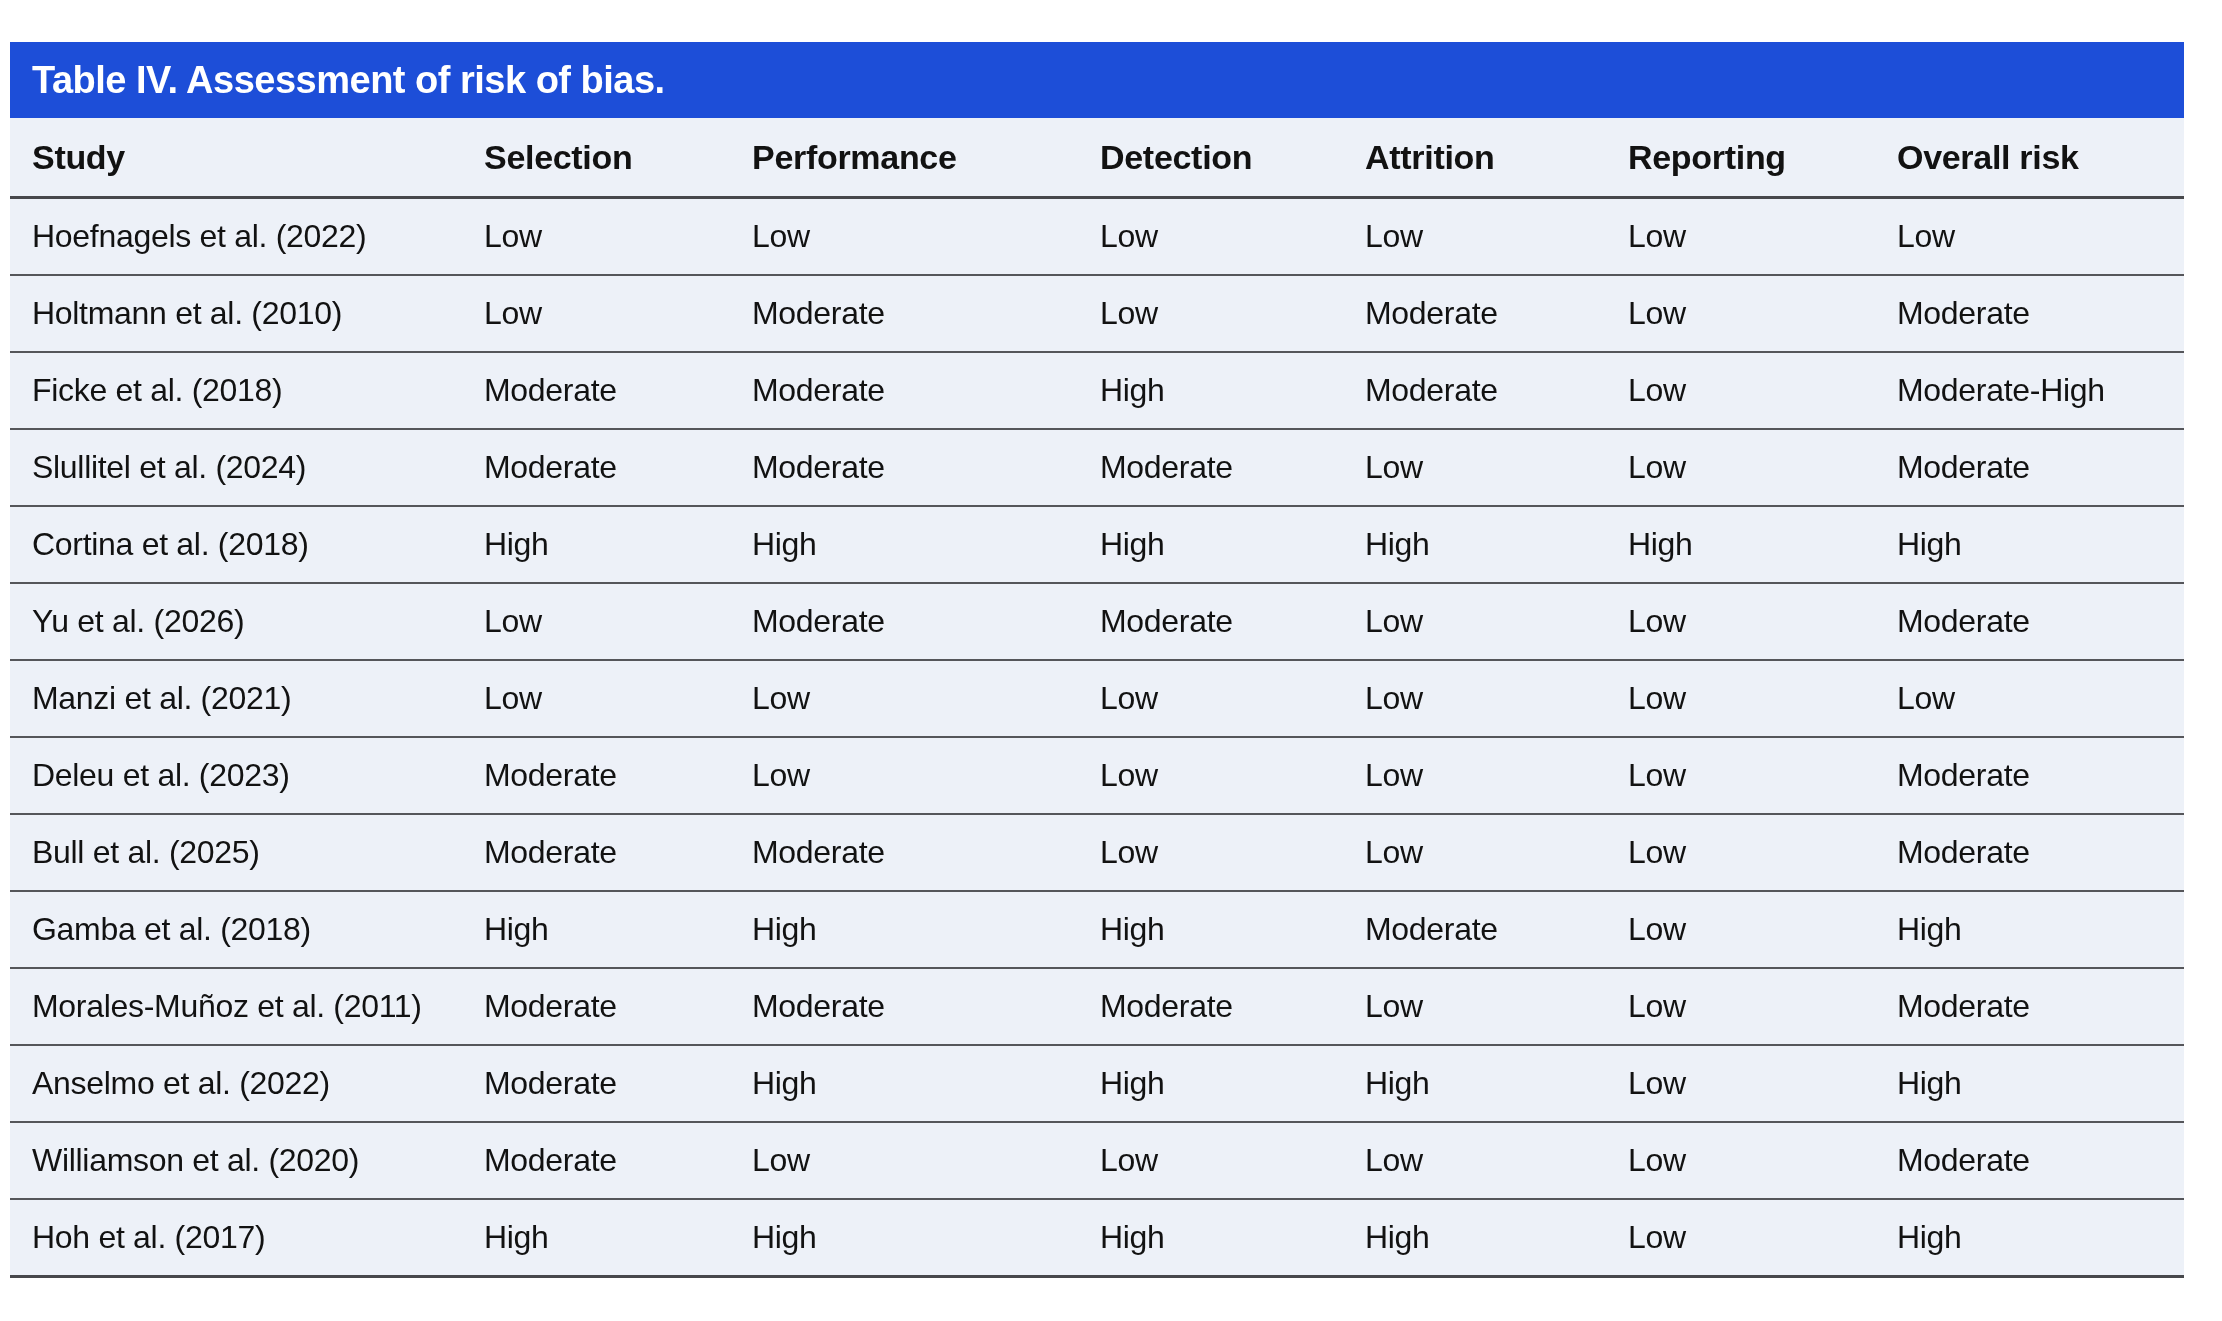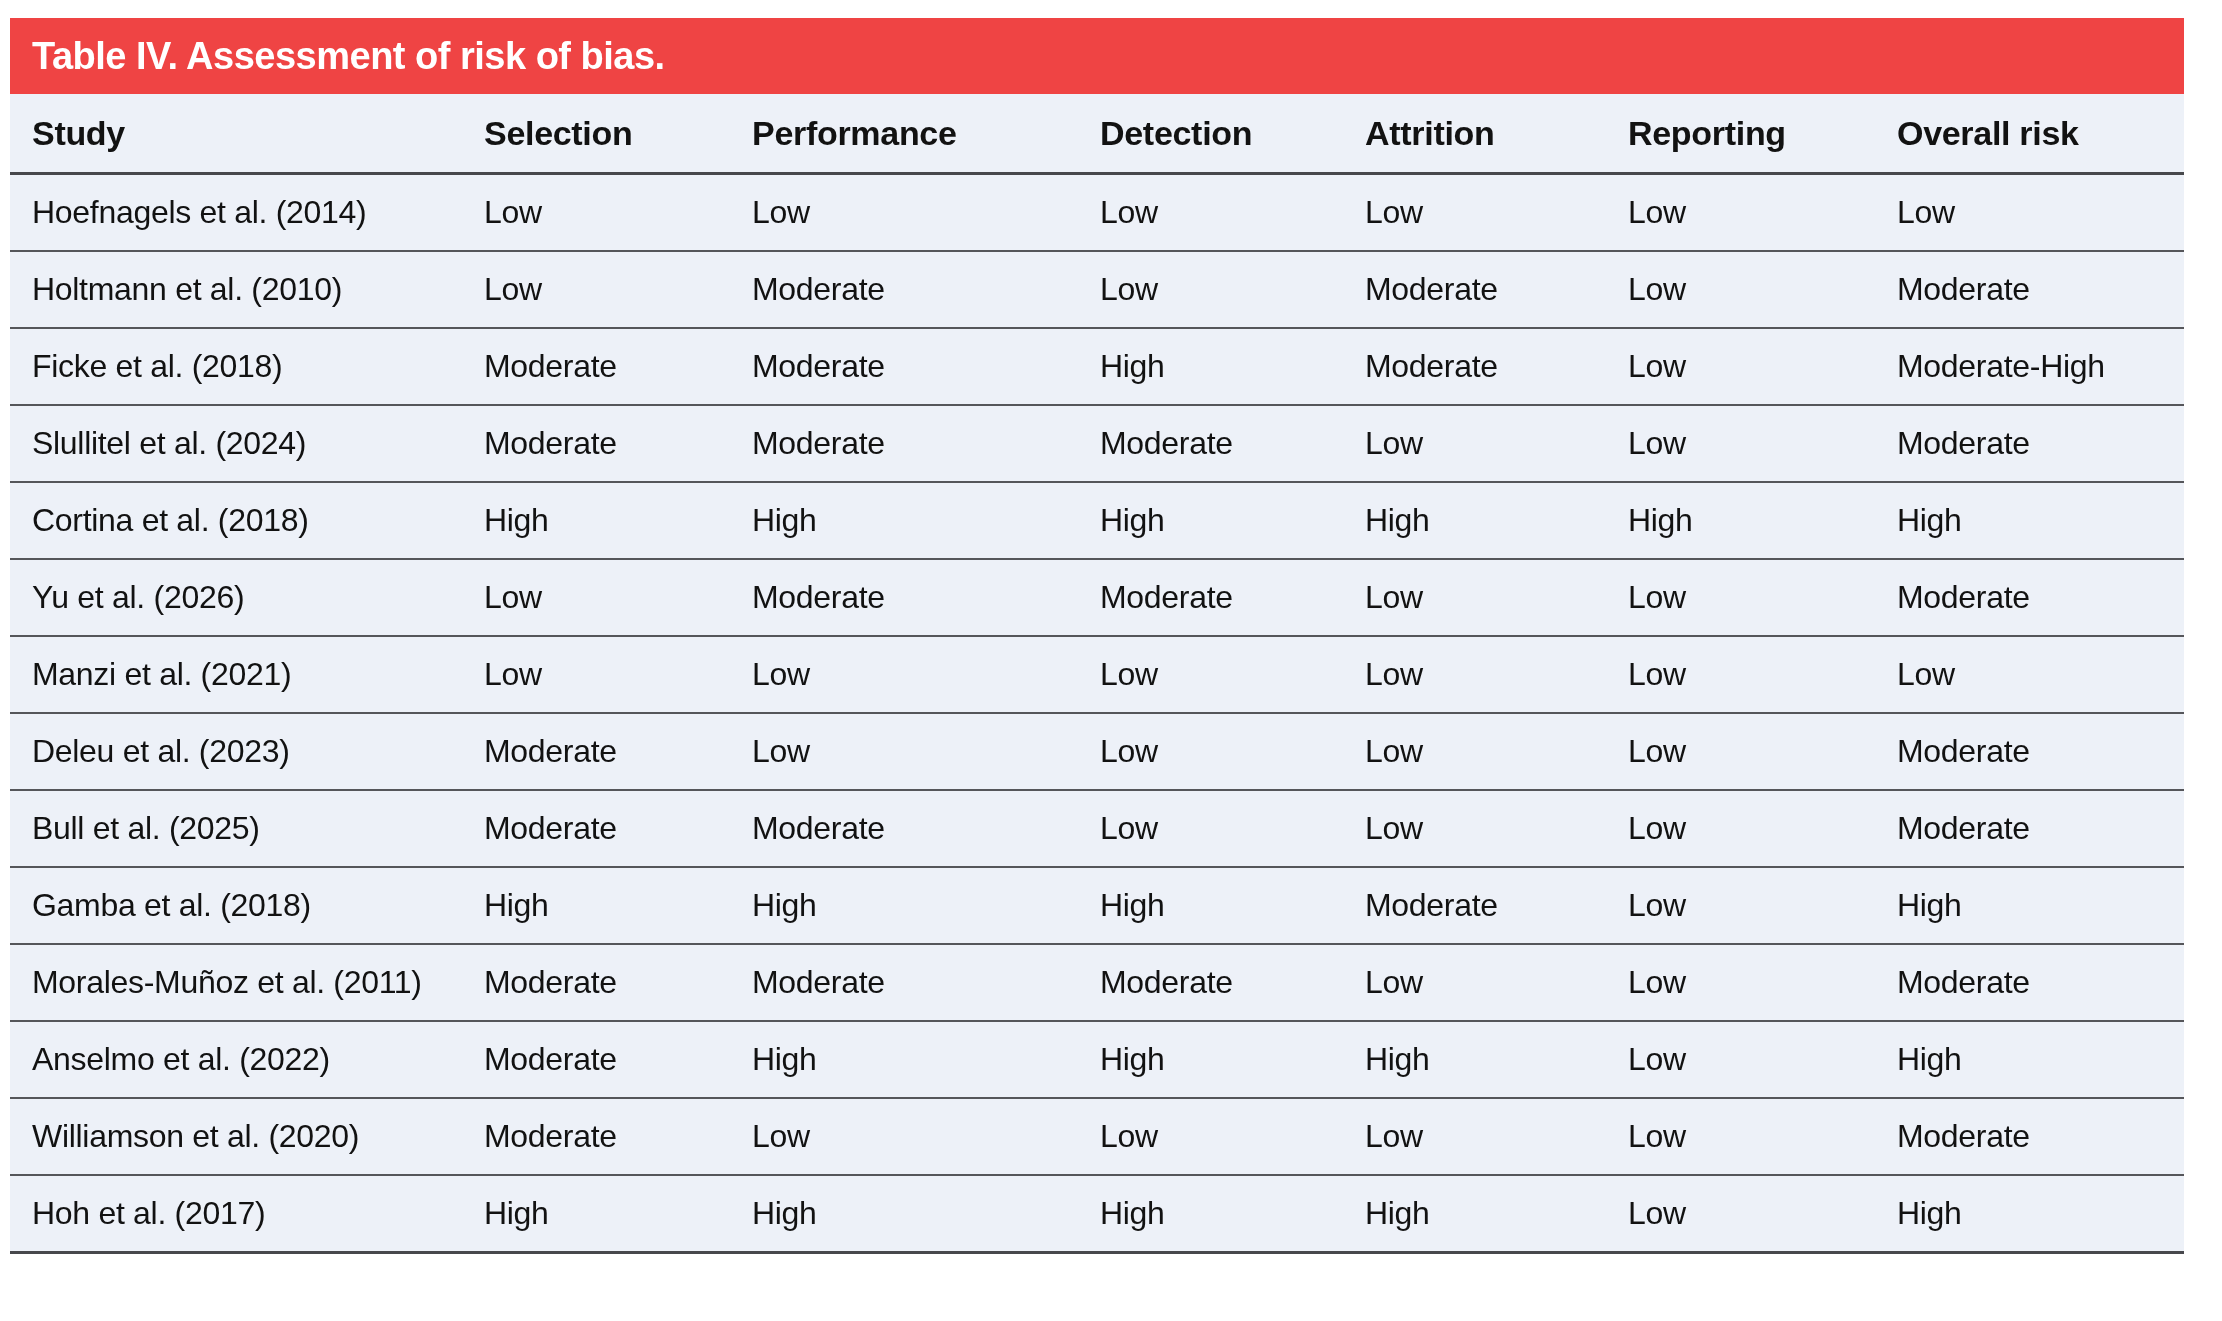--- a/index.html
+++ b/index.html
@@ -72,21 +72,21 @@
   table.risk-table th:first-child,
   table.risk-table td:first-child {
     padding-left: 22px;
   }
 </style>
 </head>
 <body>
 
 <div class="table-wrap">
 
-  <div class="title-bar" style="background: #ef4444;">
+  <div class="title-bar" style="background: #1d4ed8; margin-top: 24px;">
     <span class="title-text">Table IV. Assessment of risk of bias.</span>
   </div>
 
   <table class="risk-table" style="background: rgb(237, 241, 248);">
     <colgroup>
       <col class="c-study">
         <col class="c-sel">
         <col class="c-perf">
         <col class="c-det">
       <col class="c-att">
@@ -99,21 +99,21 @@
         <th>Selection</th>
         <th>Performance</th>
         <th>Detection</th>
         <th>Attrition</th>
         <th>Reporting</th>
         <th>Overall risk</th>
       </tr>
     </thead>
     <tbody>
         <tr>
-          <td>Hoefnagels et al. (2014)</td>
+          <td>Hoefnagels et al. (2022)</td>
           <td>Low</td>
           <td>Low</td>
           <td>Low</td>
           <td>Low</td>
           <td>Low</td>
           <td>Low</td>
         </tr>
         <tr>
           <td>Holtmann et al. (2010)</td>
           <td>Low</td>

